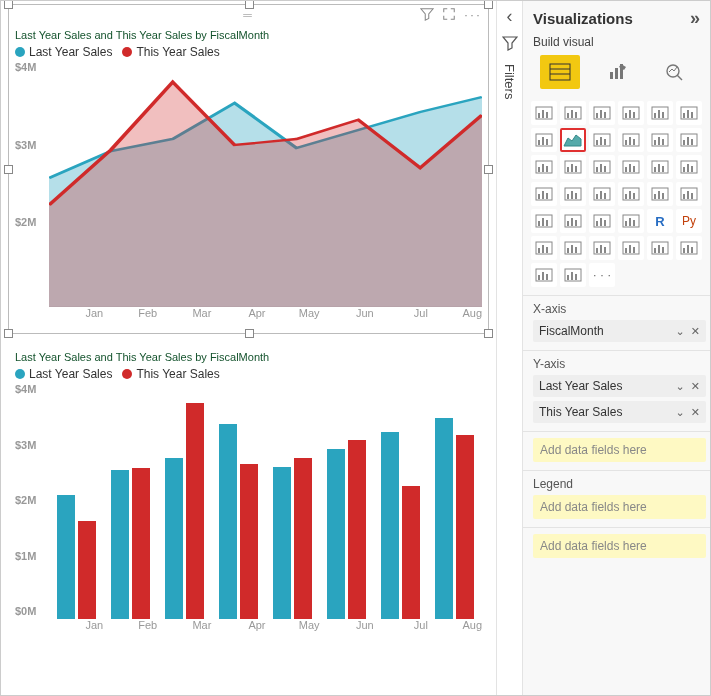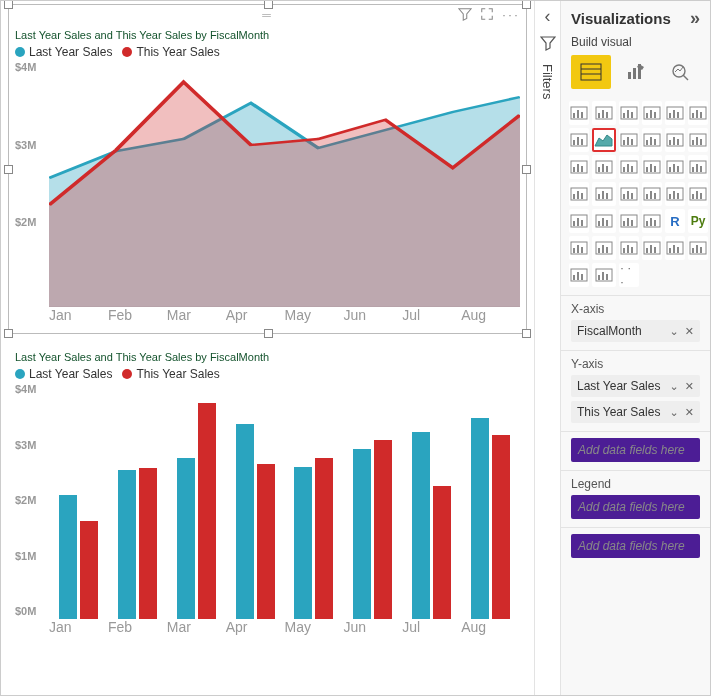--- a/index.html
+++ b/index.html
@@ -14,43 +14,43 @@
   .chart-head { display:flex; justify-content:flex-end; align-items:center; height:20px; gap:8px; padding:0 6px; color:#888;}
   .drag-handle{position:absolute;top:3px;left:50%;transform:translateX(-50%);color:#aaa;font-size:12px;letter-spacing:2px}
   .chart-title { color:#14532d; font-size:11px; padding:4px 6px 2px 6px;}
   .legend { display:flex; gap:10px; padding:2px 6px 4px 6px; font-size:12px;}
   .legend-item{display:flex;align-items:center;gap:4px}
   .swatch{width:10px;height:10px;border-radius:50%}
   .plot { position:relative; height:250px; margin:4px 6px 6px 6px;}
   .yaxis{position:absolute;left:0;top:0;bottom:28px;width:34px;font-weight:bold;}
   .ylab{position:absolute;left:0;font-size:11px;color:#999;transform:translateY(-50%)}
   .xaxis{position:absolute;left:34px;right:0;bottom:0;height:20px;display:flex}
-  .xlab{flex:1;text-align:left;font-size:14px;color:#999}
+  .xlab{flex:1;text-align:right;font-size:11px;color:#999}
   .plotarea{position:absolute;left:34px;right:0;top:0;bottom:20px;}
   svg.area{width:100%;height:100%;display:block}
   .bars-wrap{position:absolute;left:0;right:0;top:0;bottom:0;display:flex}
   .bar-group{flex:1;display:flex;align-items:flex-end;justify-content:center;gap:3px}
   .bar{width:18px}
   
   .filters-tab{width:26px;border-left:1px solid #e3e3e3;display:flex;flex-direction:column;align-items:center;padding-top:6px;gap:10px;color:#555}
   .filters-tab .rot{writing-mode:vertical-rl;font-size:13px;color:#444}
-  .viz-panel{width:150px;border-left:1px solid #e3e3e3;background:#f8f8f8;display:flex;flex-direction:column;overflow:hidden}
+  .viz-panel{width:188px;border-left:1px solid #e3e3e3;background:#f8f8f8;display:flex;flex-direction:column;overflow:hidden}
   .viz-header{display:flex;justify-content:space-between;align-items:center;padding:8px 10px;font-size:15px;font-weight:600;color:#333}
   .build-row{padding:0 10px 6px 10px;font-size:12px;color:#444}
   .mode-tabs{display:flex;justify-content:space-around;align-items:center;padding:0 8px 8px 8px}
   .mode-tab{width:40px;height:34px;display:flex;align-items:center;justify-content:center;border-radius:2px}
   .mode-tab.active{background:#f2c811}
   .viz-grid{display:grid;grid-template-columns:repeat(6,1fr);gap:3px;padding:4px 8px 8px 8px}
   .viz-ico{height:24px;background:#fff;display:flex;align-items:center;justify-content:center;font-size:12px;color:#666;border:1px solid transparent;border-radius:2px;cursor:pointer}
   .viz-ico svg{display:block}
   .viz-ico.sel{border:2px solid #e03030}
-  .field-section{border-top:1px solid #e3e3e3;padding:6px 10px 4px 10px}
+  .field-section{border-top:1px solid #e3e3e3;padding:6px 4px 4px 10px}
   .field-label{font-size:12px;color:#555;padding-bottom:4px}
   .field-well{background:#eee;border-radius:2px;padding:4px 6px;display:flex;justify-content:space-between;align-items:center;font-size:12px;color:#333;margin-bottom:4px}
-  .field-well.empty{background:#4c1d95;border:1px dashed transparent;color:#888;font-style:italic}
+  .field-well.empty{background:#fef9c3;border:1px dashed transparent;color:#888;}
   .well-ctrls{display:flex;gap:6px;color:#666;font-size:11px}
   .chev{font-size:18px;line-height:1;color:#555}
 </style>
 </head>
 <body>
 
 <div class="canvas">
 
   <div class="chart-box selected">
     <span class="drag-handle">═</span>
@@ -441,21 +441,21 @@
           <rect x="1" y="1" width="16" height="12" fill="none" stroke="#888"></rect>
           <rect x="3" y="7" width="2" height="5" fill="#888"></rect>
           <rect x="7" y="4" width="2" height="8" fill="#888"></rect>
           <rect x="11" y="6" width="2" height="6" fill="#888"></rect>
         </svg>
       </div>
       <div class="viz-ico">
         <span style="color:#276dc3;font-weight:700;font-size:13px">R</span>
       </div>
       <div class="viz-ico">
-        <span style="color:#4d7c0f;font-weight:700;font-size:12px">Py</span>
+        <span style="color:#c2410c;font-weight:400;font-size:12px">Py</span>
       </div>
       <div class="viz-ico">
         <svg width="18" height="14">
           <rect x="1" y="1" width="16" height="12" fill="none" stroke="#888"></rect>
           <rect x="3" y="7" width="2" height="5" fill="#888"></rect>
           <rect x="7" y="4" width="2" height="8" fill="#888"></rect>
           <rect x="11" y="6" width="2" height="6" fill="#888"></rect>
         </svg>
       </div>
       <div class="viz-ico">

